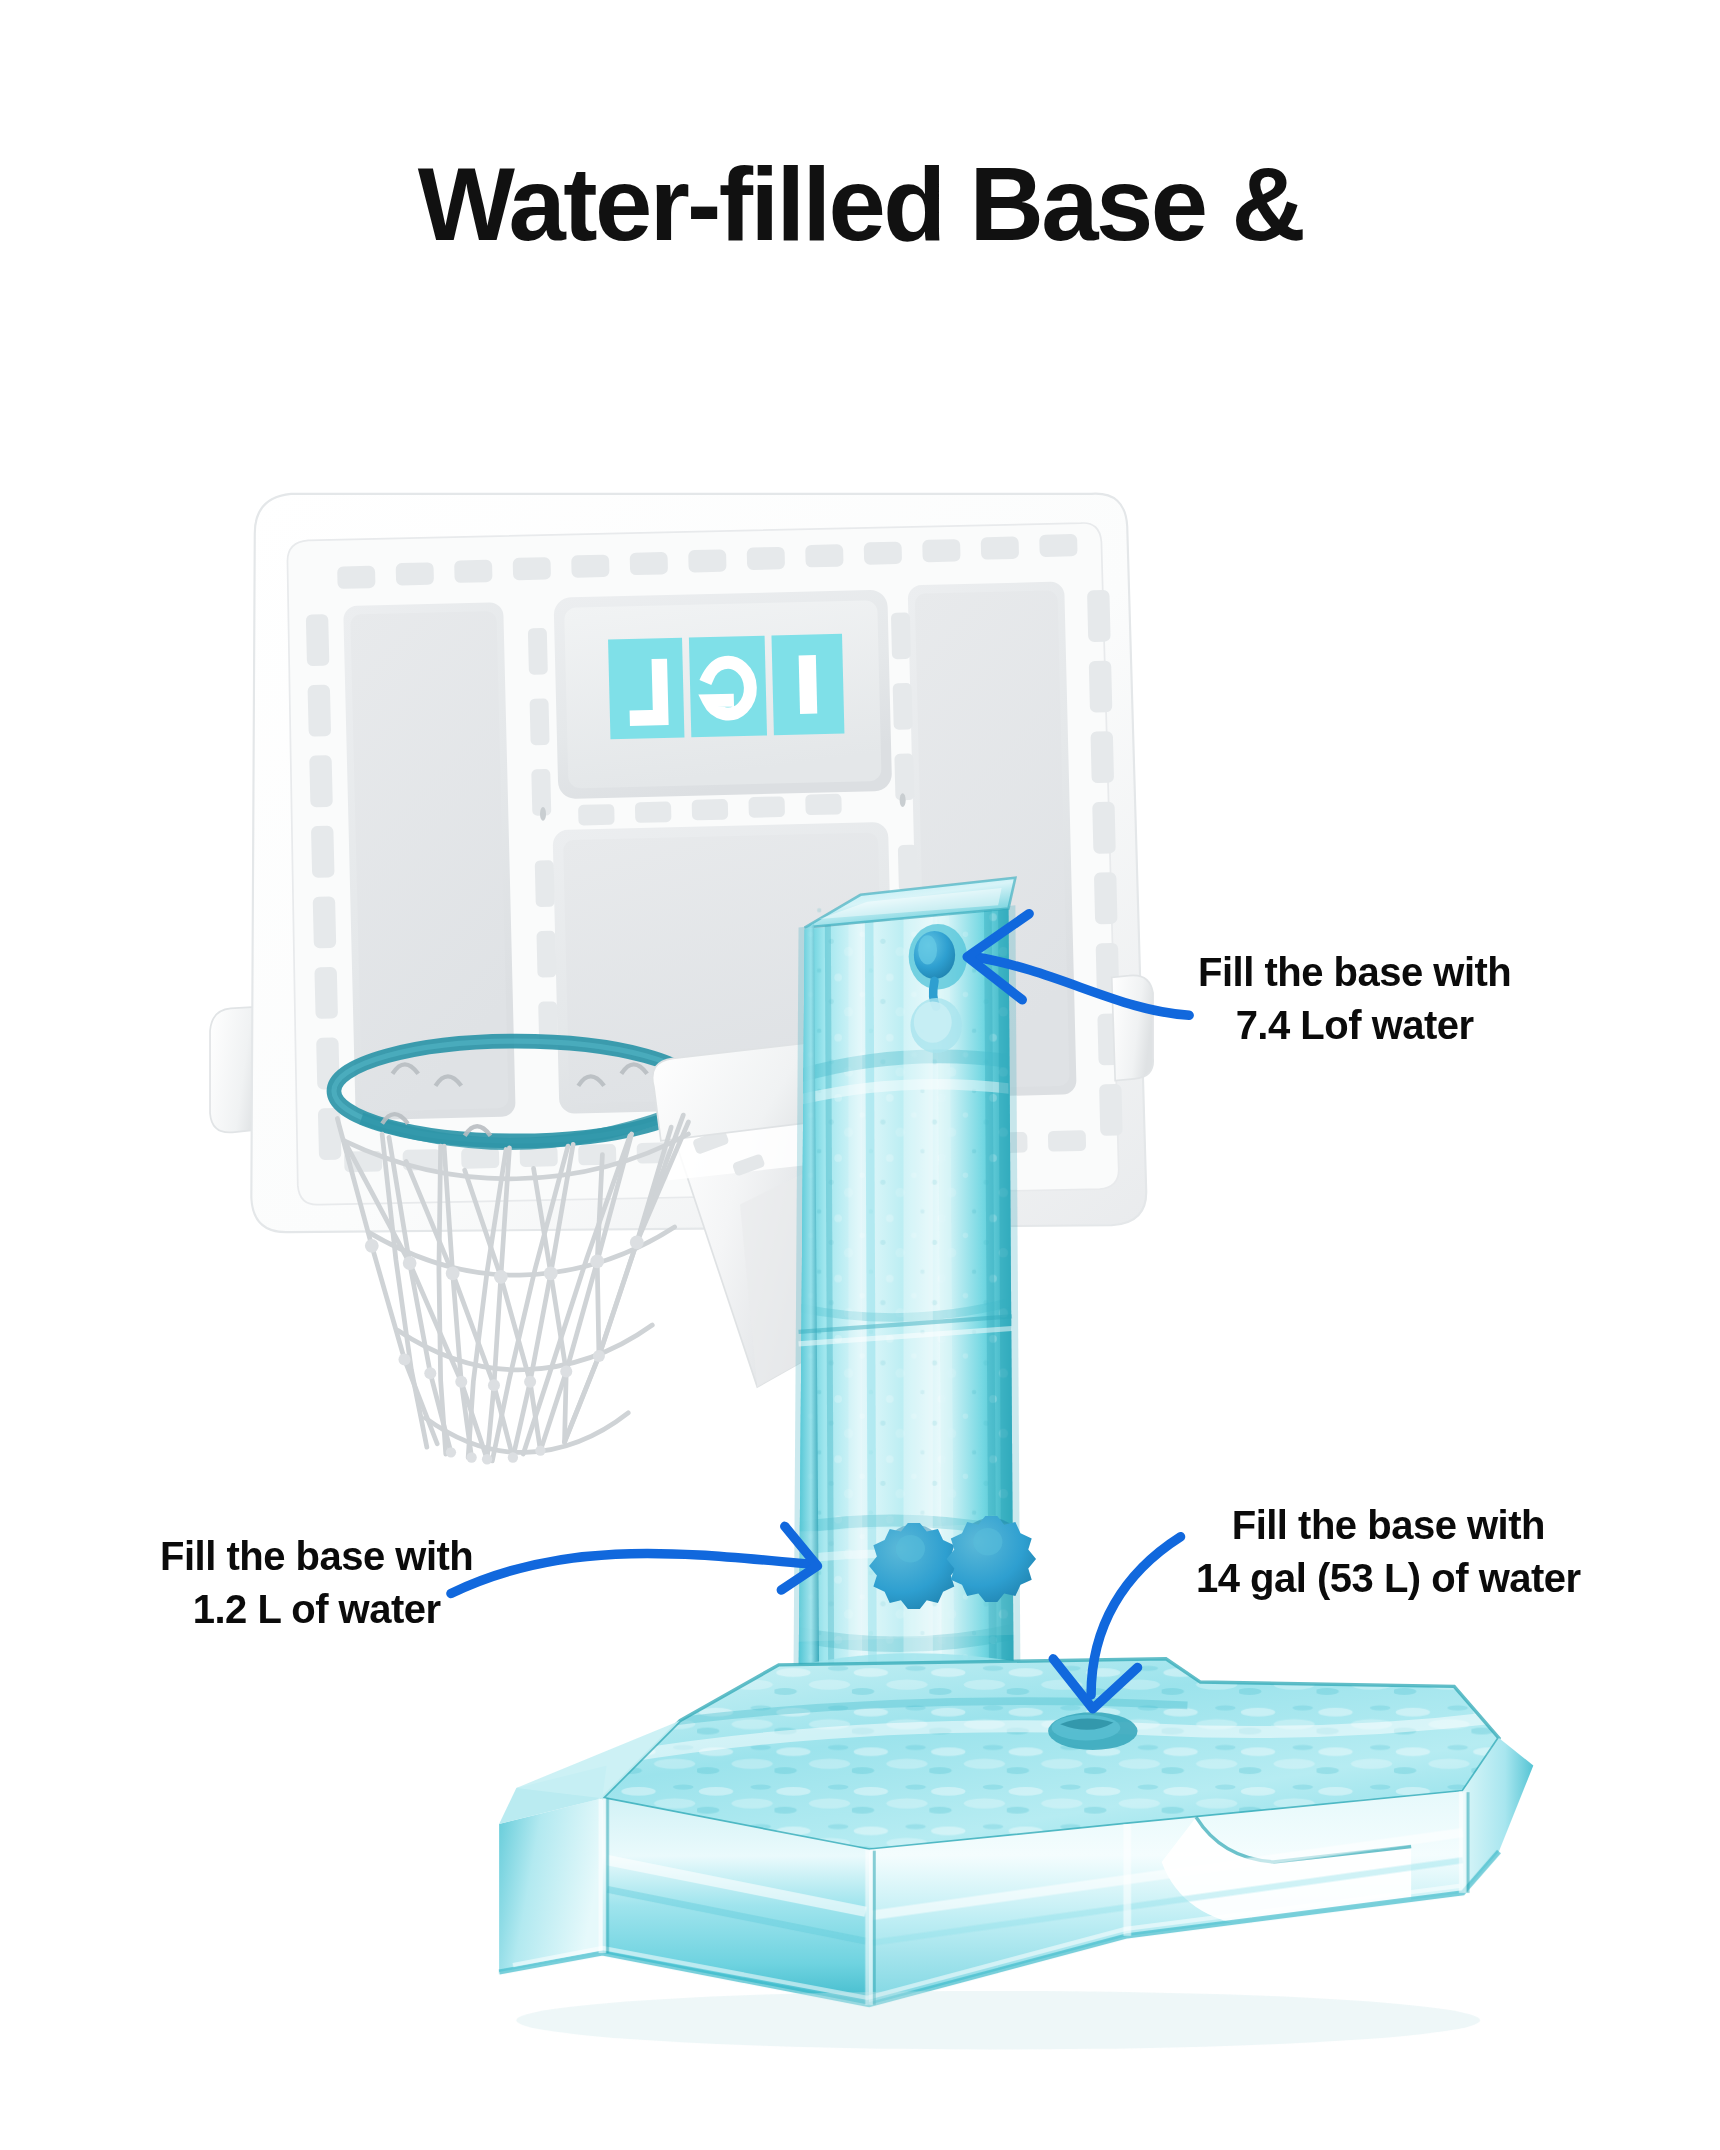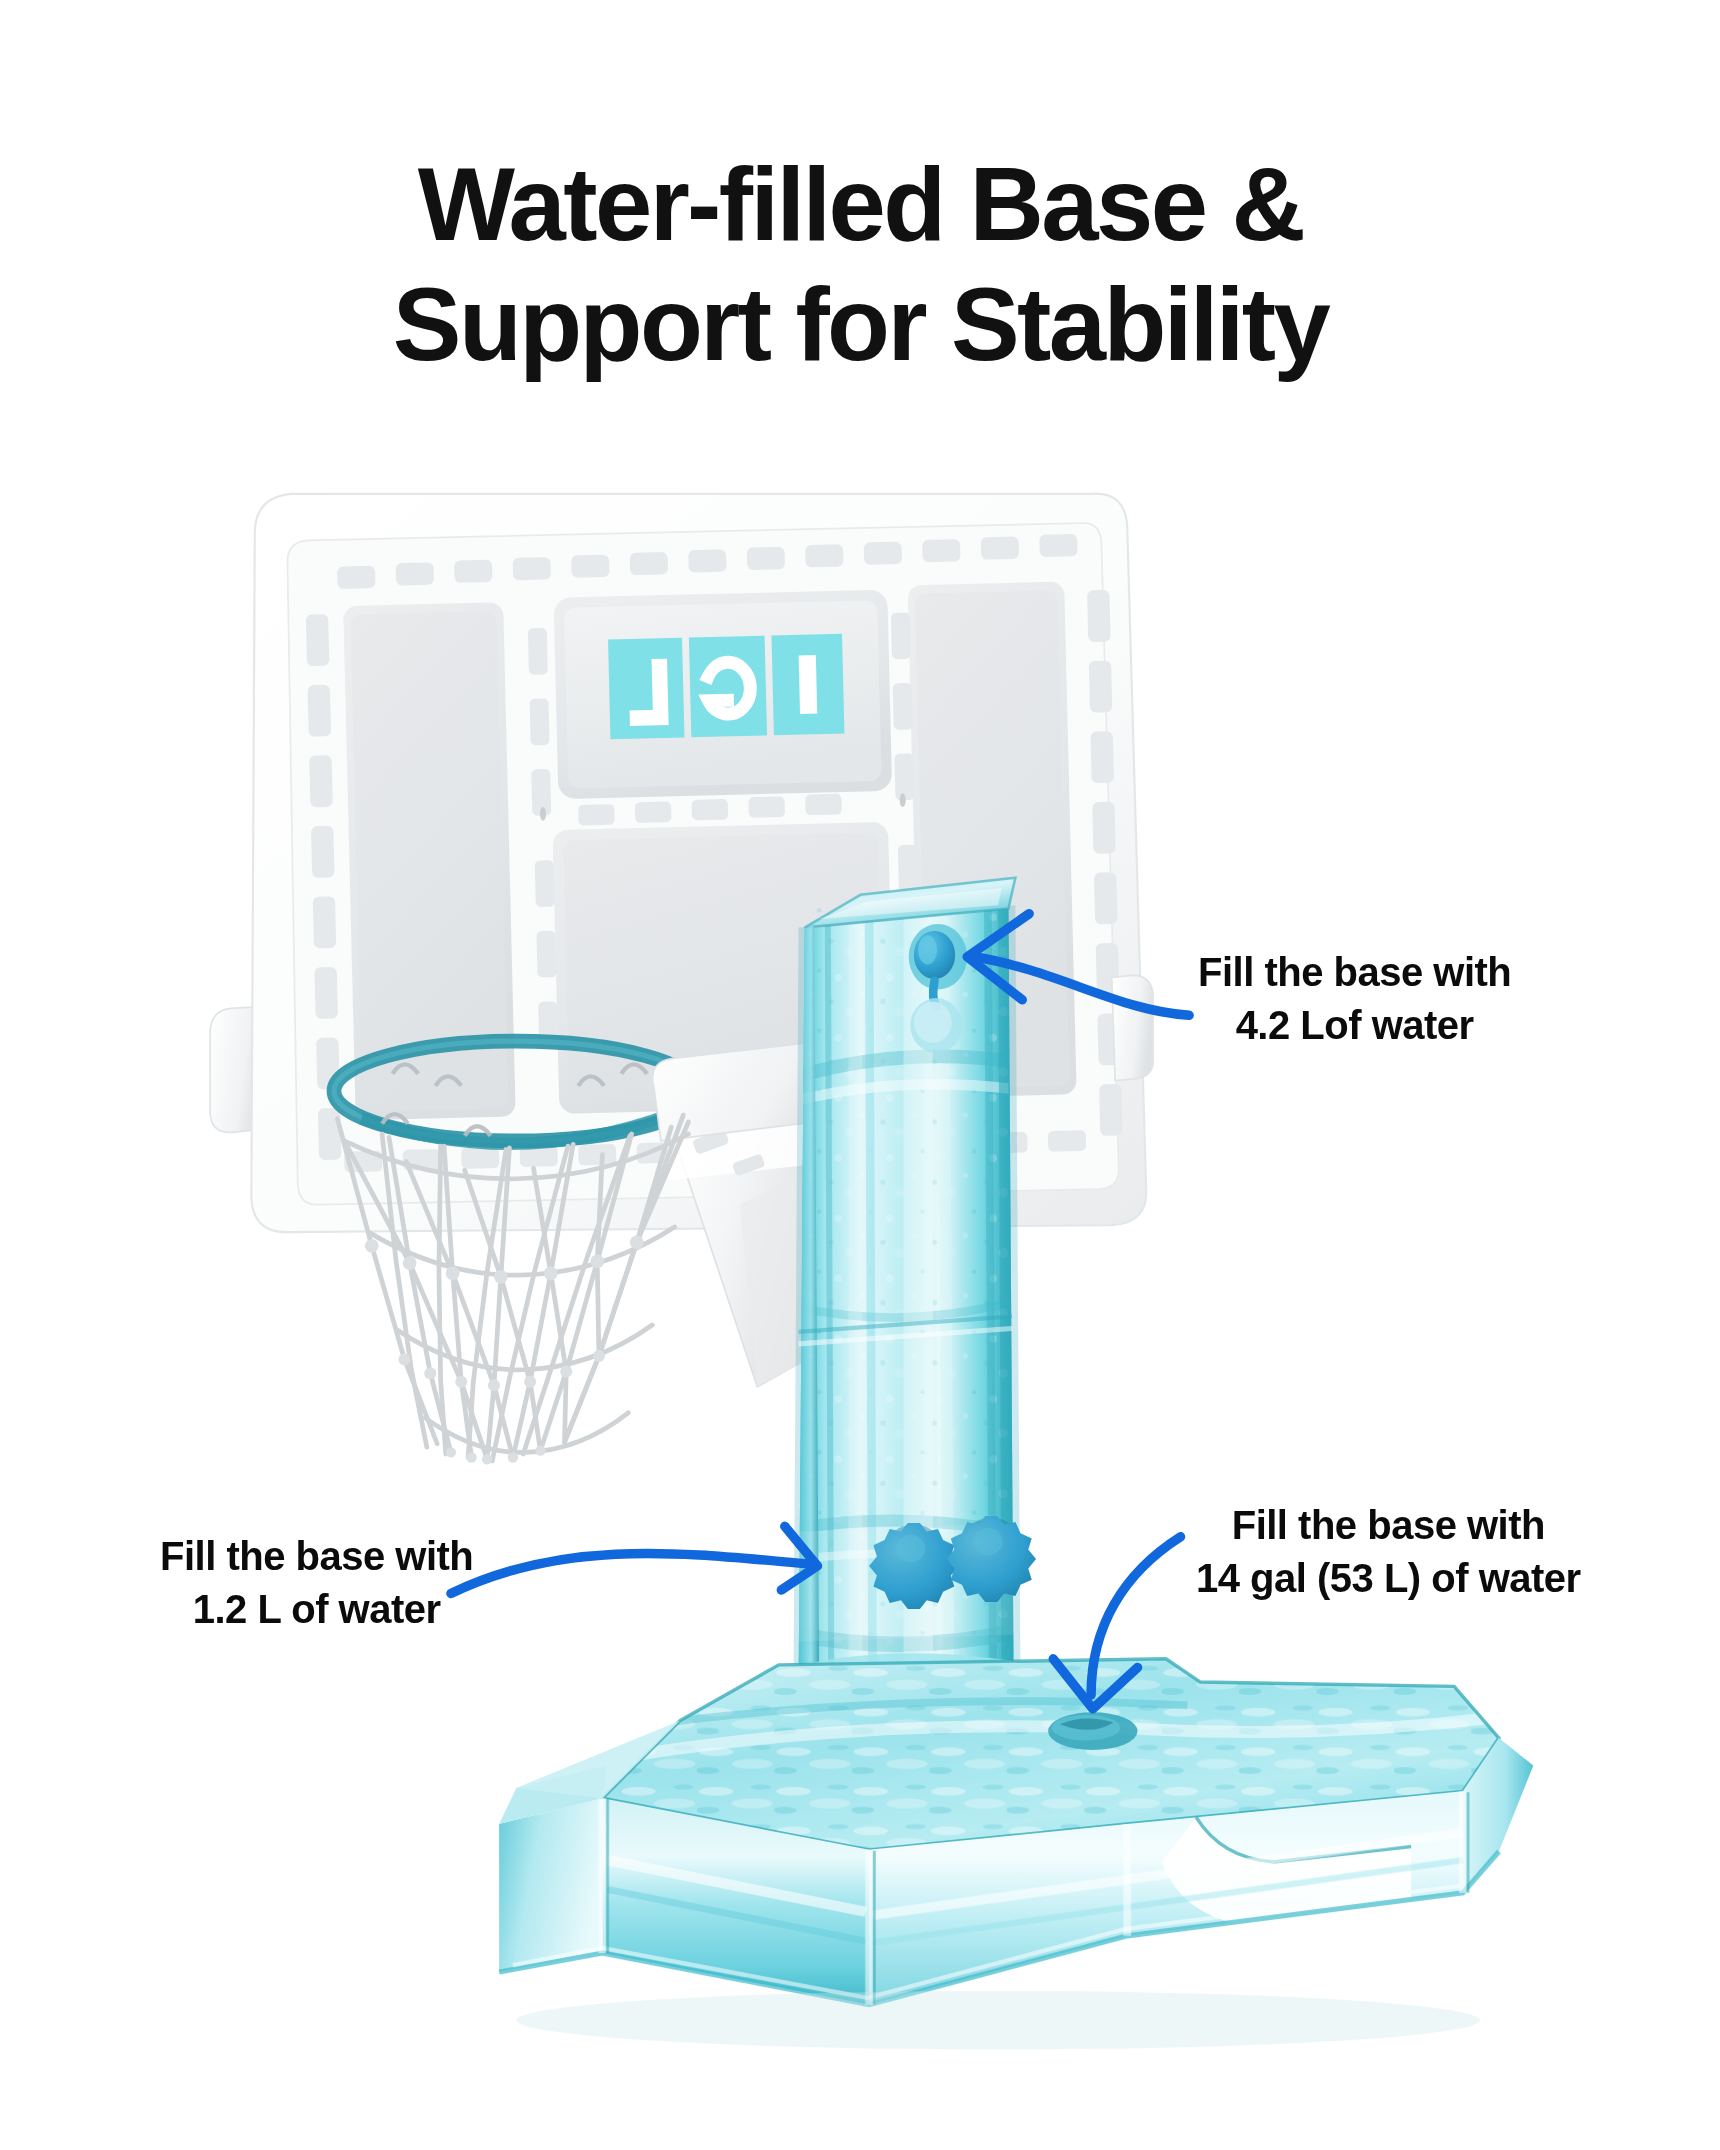--- a/index.html
+++ b/index.html
@@ -67,21 +67,20 @@
   
   #scene * { shape-rendering: geometricPrecision; }
 </style>
 </head>
 <body>
 
 <div id="page">
 
   <div class="title-block">
     <span class="title-line">Water-filled Base &amp;</span>
-    <span class="title-line">Support for Stability</span>
   </div>
 
   <svg id="scene" viewBox="0 0 2000 2500">
     <defs>
 
       <linearGradient id="gFrame" x1="0" y1="0" x2="1" y2="1">
         <stop offset="0%" stop-color="#ffffff"></stop>
         <stop offset="55%" stop-color="#fbfcfc"></stop>
         <stop offset="100%" stop-color="#e9ebed"></stop>
       </linearGradient>
@@ -543,21 +542,21 @@
 
       <g>
         <path d="M524,1852 C660,1786 804,1806 942,1818"></path>
         <path d="M912,1774 L950,1820 L908,1848"></path>
       </g>
     </g>
   </svg>
 
   <div class="callout" id="callout-pole-top">
     <span>Fill the base with</span>
-    <span>4.2 Lof water</span>
+    <span>7.4 Lof water</span>
   </div>
 
   <div class="callout" id="callout-base">
     <span>Fill the base with</span>
     <span>14 gal (53 L) of water</span>
   </div>
 
   <div class="callout" id="callout-pole-low">
     <span>Fill the base with</span>
     <span>1.2 L of water</span>

